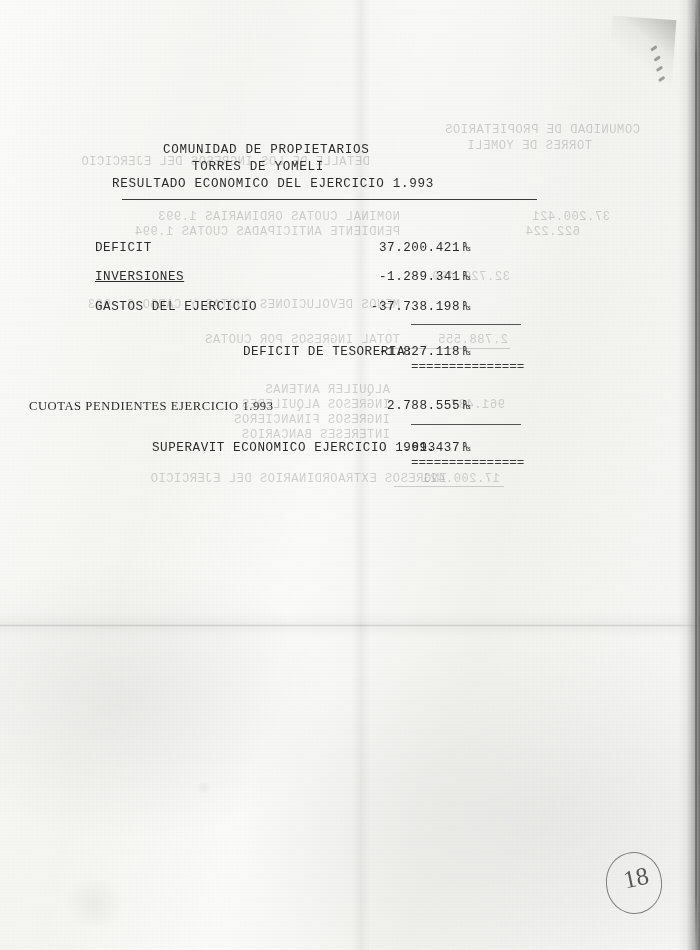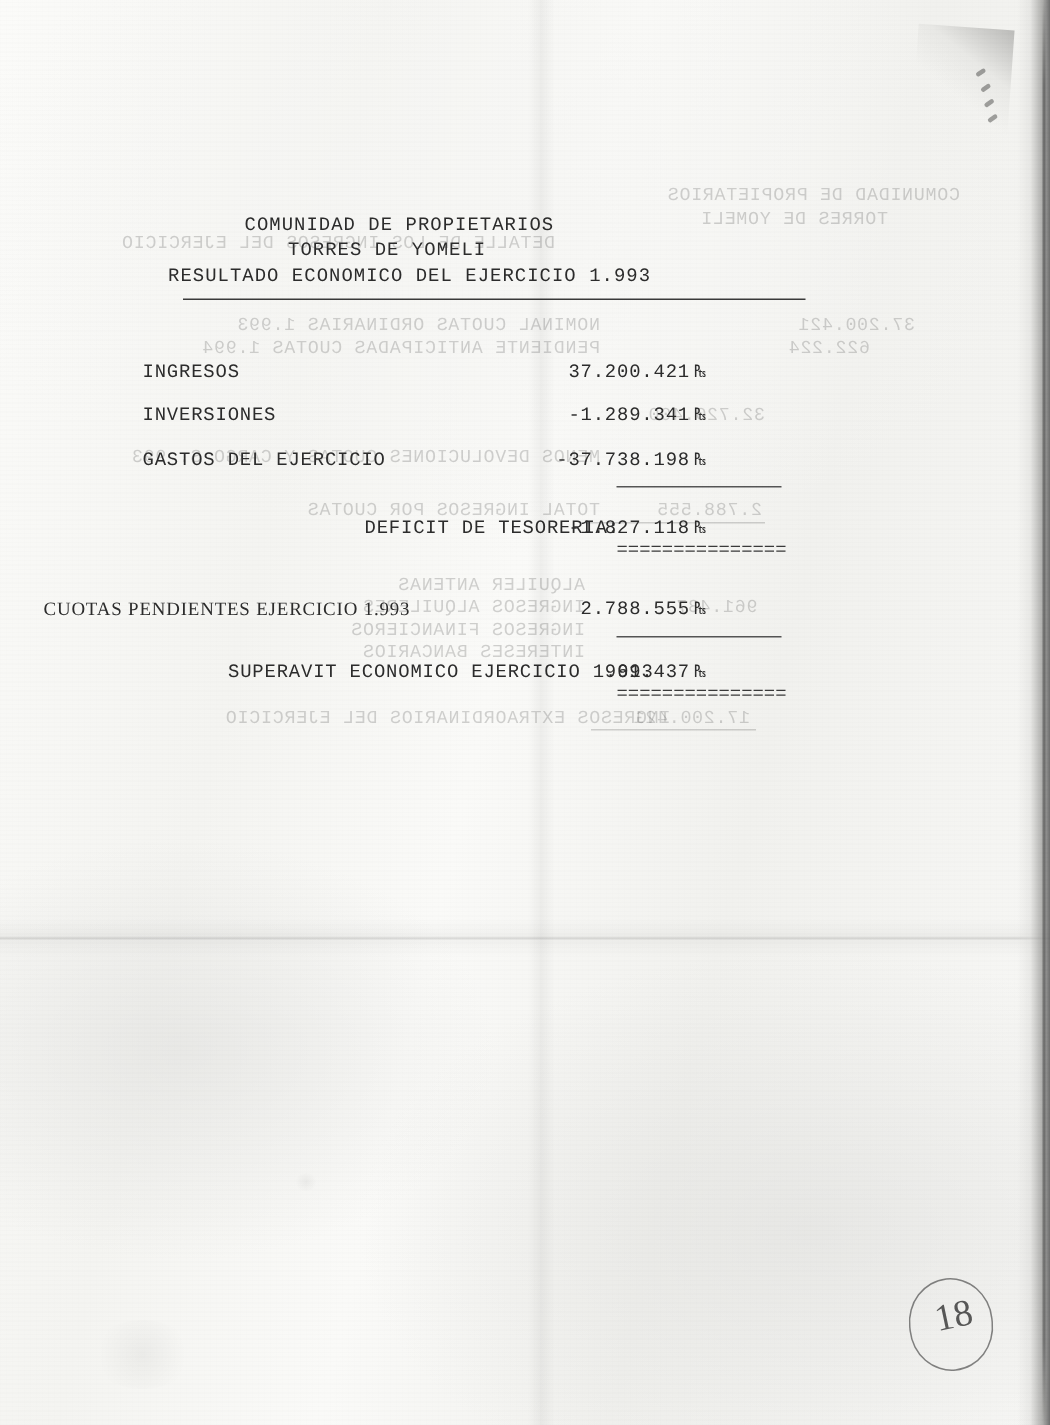--- a/index.html
+++ b/index.html
@@ -199,26 +199,26 @@
 
   <div id="typed">
 
     
     <div class="t hdr" style="left:163px; top:143px;">COMUNIDAD DE PROPIETARIOS</div>
     <div class="t hdr" style="left:192px; top:160px;">TORRES DE YOMELI</div>
     <div class="t hdr" style="left:112px; top:177px;">RESULTADO ECONOMICO DEL EJERCICIO 1.993</div>
     <div class="rule" style="left:122px; top:199px; width:415px;"></div>
 
     
-    <div class="t" style="left:95px; top:241px;">INGRESOS</div>
+    <div class="t" style="left:95px; top:241px;">DEFICIT</div>
     <div class="amt" style="left:340px; top:241px; width:120px;">37.200.421</div>
     <div class="t" style="left:463px; top:241px;">₧</div>
 
     
-    <div class="t" style="left:95px; top:270px;">INVERSIONES</div>
+    <div class="t" style="left:95px; top:270px;text-decoration:underline;">INVERSIONES</div>
     <div class="amt" style="left:340px; top:270px; width:120px;">-1.289.341</div>
     <div class="t" style="left:463px; top:270px;">₧</div>
 
     
     <div class="t" style="left:95px; top:300px;">GASTOS DEL EJERCICIO</div>
     <div class="amt" style="left:333px; top:300px; width:127px;">-37.738.198</div>
     <div class="t" style="left:463px; top:300px;">₧</div>
 
     <div class="rule thin" style="left:411px; top:324px; width:110px;"></div>
 

